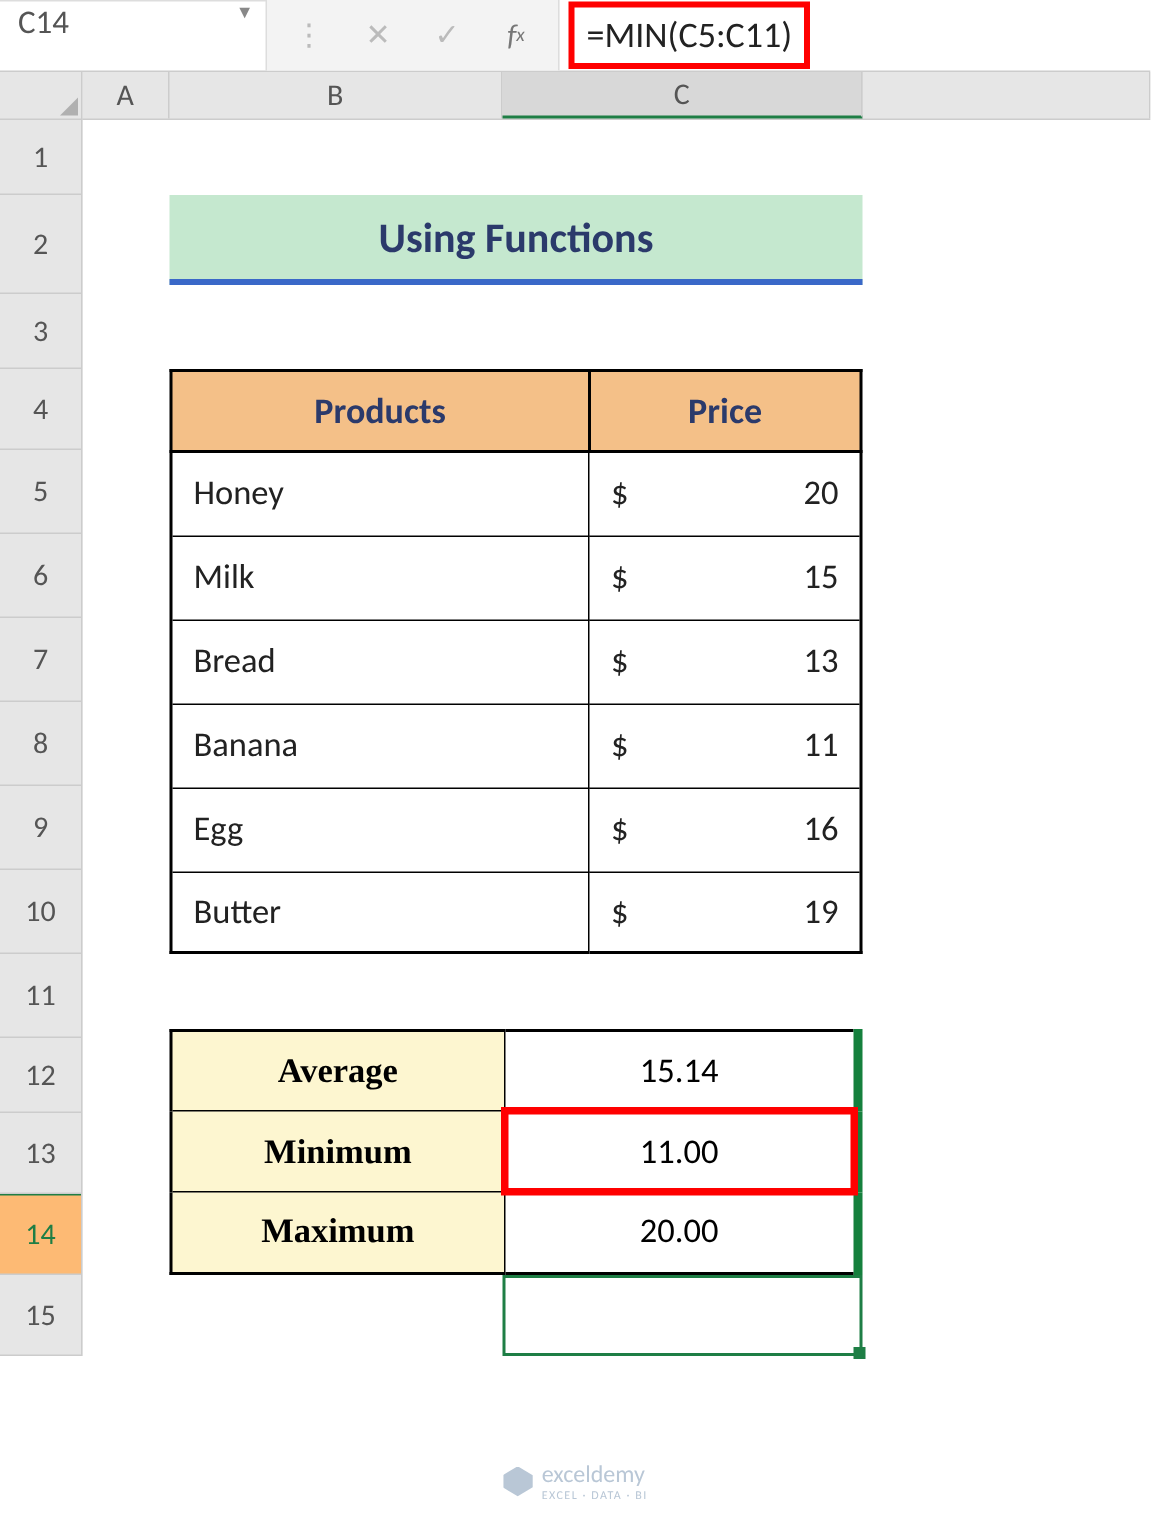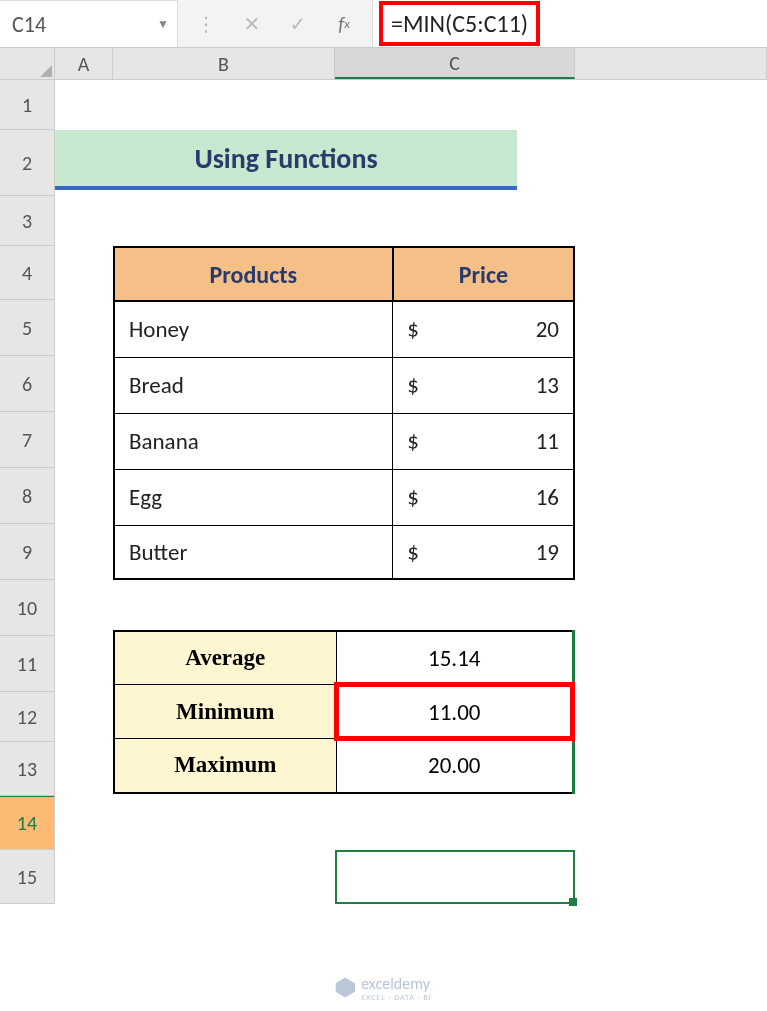--- a/index.html
+++ b/index.html
@@ -14,21 +14,20 @@
 .formula-bar {
   display: flex;
   align-items: stretch;
   height: 48px;
   border-bottom: 1px solid #ccc;
   background: #fff;
 }
 .name-box {
   width: 178px;
   display: flex;
-  align-items: center;
   padding: 0 12px;
   font-size: 22px;
   color: #555;
   border-right: 1px solid #ddd;
   position: relative;
   border-top: 1px solid #ddd;
 }
 .name-box .dropdown-arrow {
   position: absolute;
   right: 8px;
@@ -125,20 +124,21 @@
   text-align: center;
   font-size: 28px;
   font-weight: bold;
   color: #2b3a6b;
   display: flex;
   align-items: center;
   justify-content: center;
   border-bottom: 4px solid #3a68c8;
 }
 .title-wrap {
+  margin-left: 58px;
   width: 462px;
 }
 .data-table {
   margin-left: 58px;
   width: 462px;
   border-collapse: collapse;
 }
 .data-table th {
   background: #f4c088;
   color: #2b3a6b;
@@ -165,21 +165,21 @@
   width: 462px;
   border-collapse: collapse;
 }
 .summary-table td {
   border: 1px solid #000;
   font-size: 23px;
   text-align: center;
   padding: 12px 8px;
 }
 .summary-table .outer-l { border-left: 2px solid #000; font-family: Liberation Serif, serif; }
-.summary-table .outer-r { border-right: 3px solid #15803d; }
+.summary-table .outer-r { border-right: 6px solid #15803d; }
 .summary-table .outer-t td { border-top: 2px solid #000; }
 .summary-table .outer-b td { border-bottom: 2px solid #000; }
 .summary-table .lbl {
   background: #fdf6d0;
   font-weight: bold;
 }
 .red-box {
   position: relative;
 }
 .red-box::after {
@@ -295,20 +295,29 @@
             <tr style="height:54px">
           <th class="outer-l">Products</th>
           <th class="outer-r">Price</th>
         </tr>
         <tr style="height:56px">
               <td class="outer-l">Honey</td>
               <td class="outer-r">
                 <div class="price-cell">
                   <span>$</span>
                   <span>20</span>
+                </div>
+              </td>
+            </tr>
+        <tr style="height:56px">
+              <td class="outer-l">Milk</td>
+              <td class="outer-r">
+                <div class="price-cell">
+                  <span>$</span>
+                  <span>15</span>
                 </div>
               </td>
             </tr>
         <tr style="height:56px">
               <td class="outer-l">Bread</td>
               <td class="outer-r">
                 <div class="price-cell">
                   <span>$</span>
                   <span>13</span>
                 </div>

